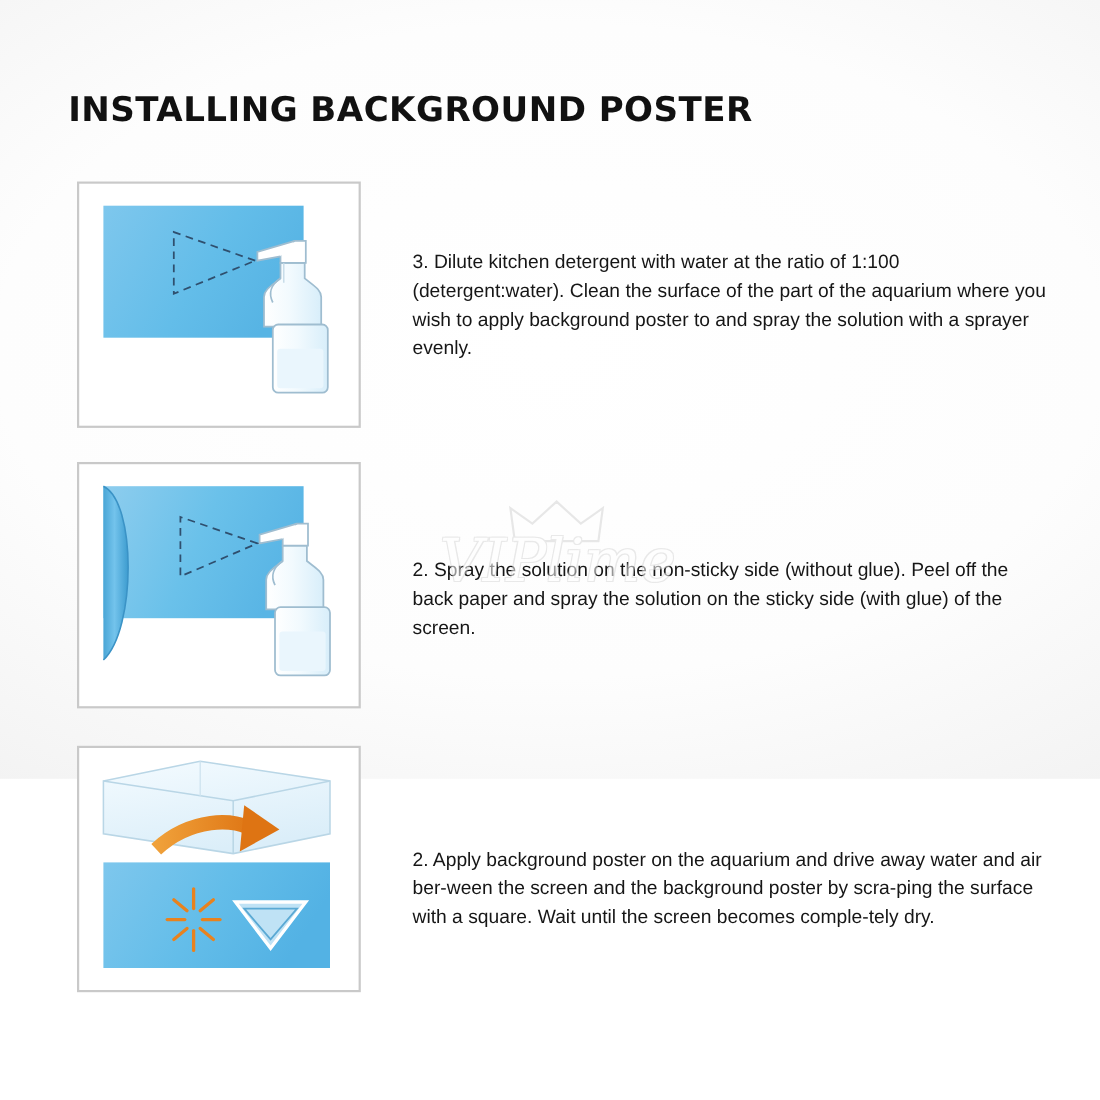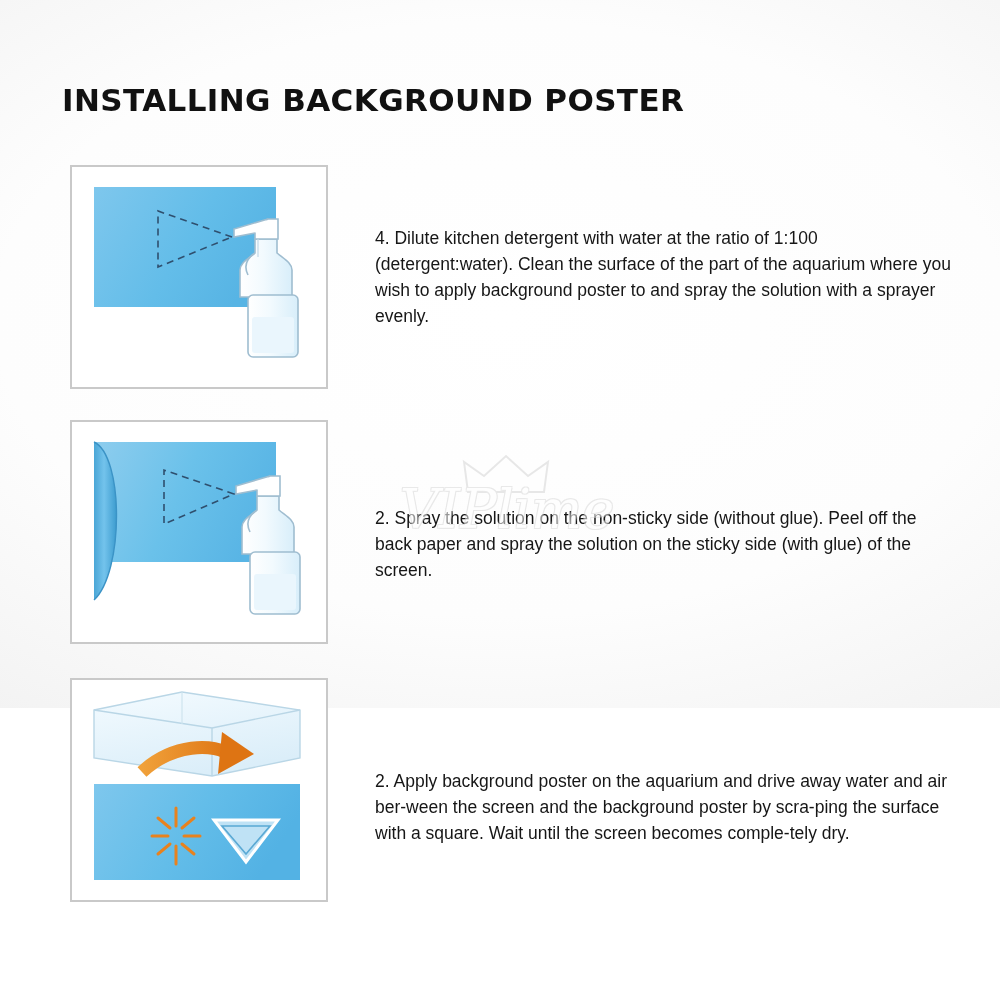--- a/index.html
+++ b/index.html
@@ -128,21 +128,21 @@
 
         <path d="M183 72 L183 58 L196 52 L206 52 L206 72 Z" fill="#ffffff" stroke="#9fbdd0" stroke-width="1.6"></path>
         <path d="M196 52 L162 62 L162 70 L183 66" fill="#ffffff" stroke="#9fbdd0" stroke-width="1.6"></path>
         <path d="M186 72 L186 90" stroke="#c2d8e6" stroke-width="1.2"></path>
 
         <path d="M183 86 C174 92 172 100 176 108" fill="none" stroke="#9fbdd0" stroke-width="1.6"></path>
 
         <rect x="180" y="150" width="42" height="36" rx="3" fill="#eaf6fd" stroke="none"></rect>
       </svg>
     </div>
-    <div class="step-text">4. Dilute kitchen detergent with water at the ratio of 1:100 (detergent:water). Clean the surface of the part of the aquarium where you wish to apply background poster to and spray the solution with a sprayer evenly.</div>
+    <div class="step-text">3. Dilute kitchen detergent with water at the ratio of 1:100 (detergent:water). Clean the surface of the part of the aquarium where you wish to apply background poster to and spray the solution with a sprayer evenly.</div>
   </div>
 
   <div class="step step-2">
     <div class="figure">
       <svg width="254" height="220" viewBox="0 0 254 220">
         <defs>
           <linearGradient id="g2panel" x1="0" y1="0" x2="1" y2="0.3">
             <stop offset="0%" stop-color="#8ecdee"></stop>
             <stop offset="55%" stop-color="#6ac1ea"></stop>
             <stop offset="100%" stop-color="#59b5e5"></stop>

